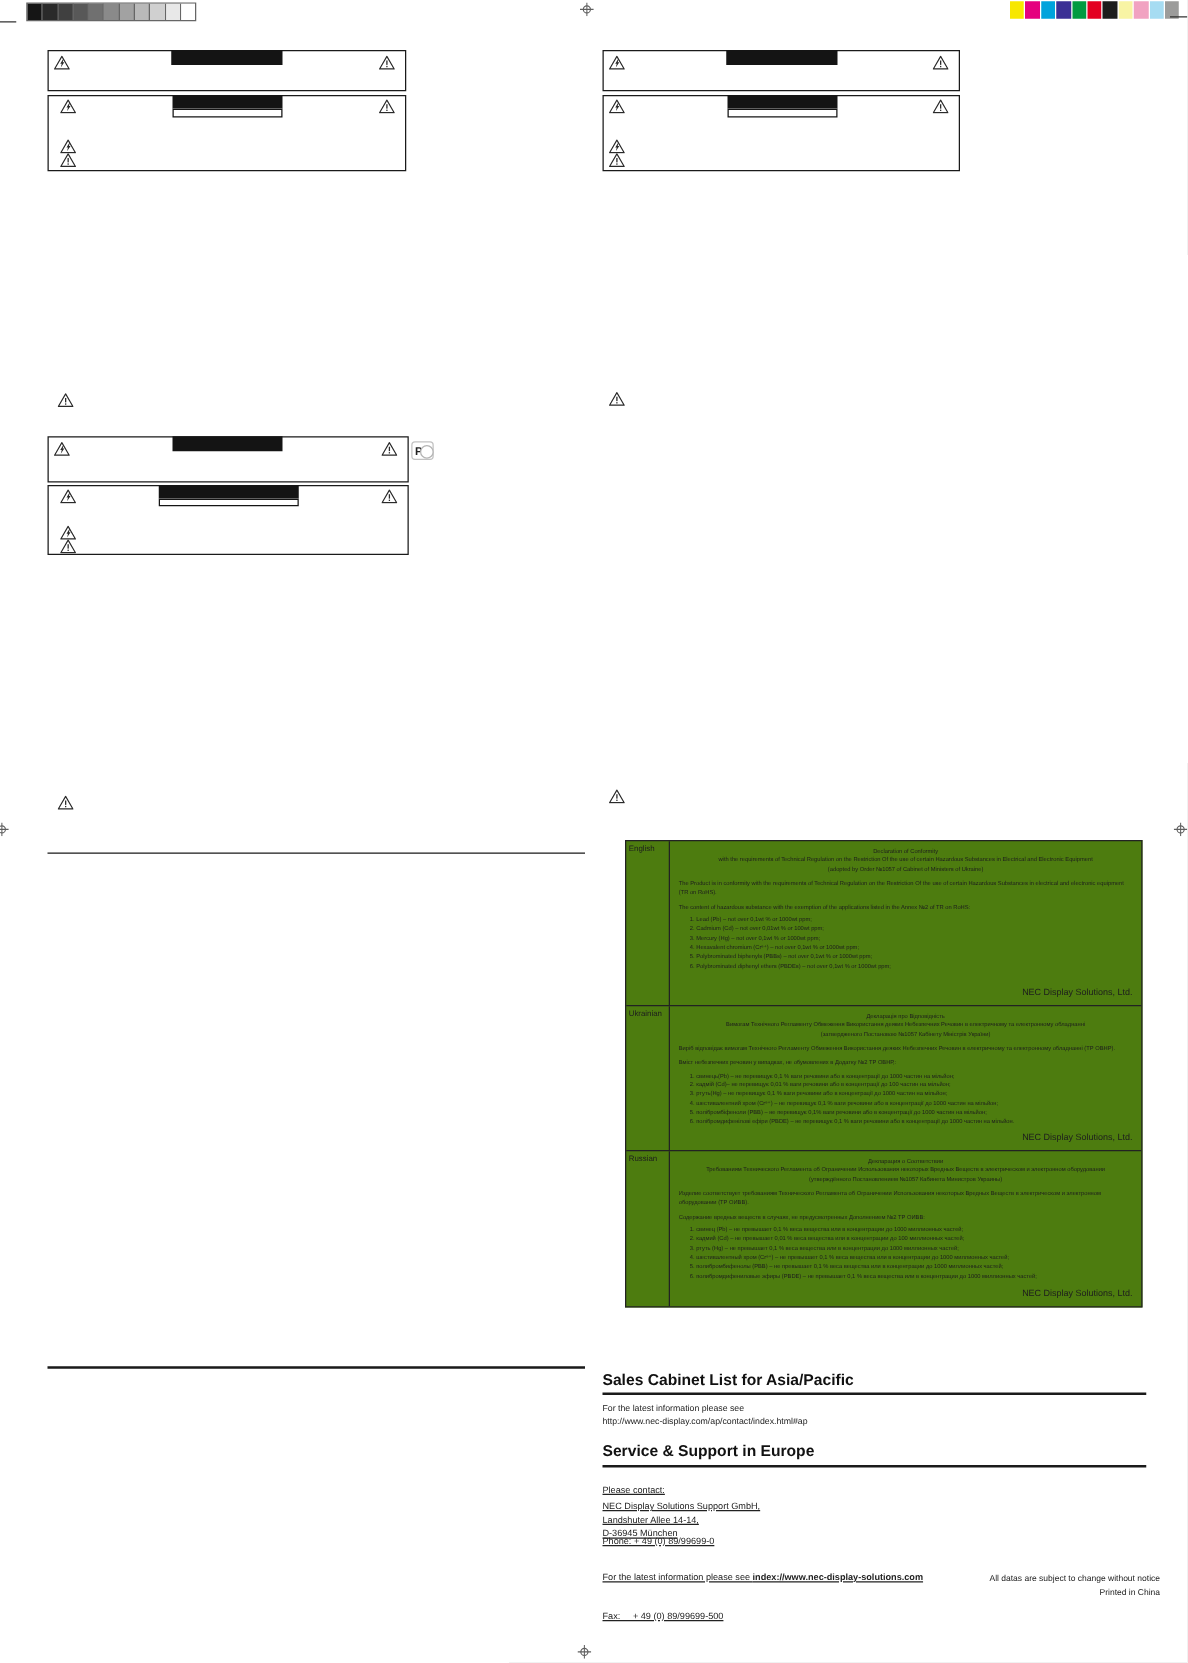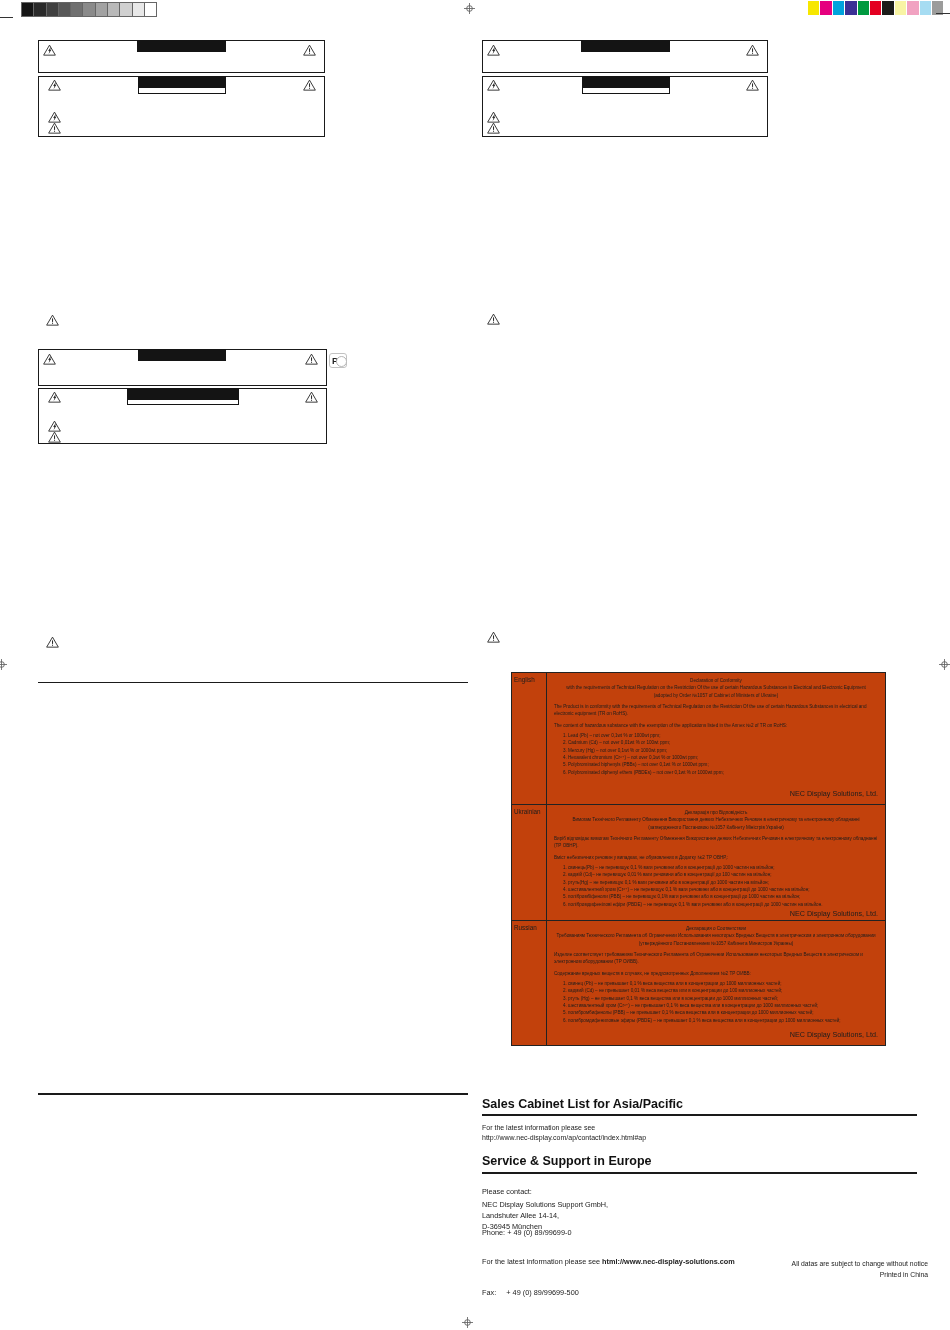--- a/index.html
+++ b/index.html
@@ -25,38 +25,38 @@
   .icon{position:absolute;width:13px;height:12px;line-height:0;}
   .icon svg{display:block;width:100%;height:100%;}
   
   .pmark{position:absolute;left:329px;top:353px;width:18px;height:15px;border:1px solid #c2c2c2;
     border-radius:3px;background:#fff;font-size:9px;font-weight:bold;line-height:14px;
     padding-left:2px;color:#222;box-sizing:border-box;}
   .pm-ring{position:absolute;right:-1px;top:2px;width:9px;height:9px;border:1.2px solid #b5b5b5;border-radius:50%;background:#fff;}
   
   .rule{position:absolute;background:#1a1a1a;}
   
-  .decl-table{position:absolute;left:511px;top:672px;width:375px;border:1.2px solid #222;box-sizing:border-box;background:#c2410c;}
+  .decl-table{position:absolute;left:500px;top:672px;width:414px;border:1.2px solid #222;box-sizing:border-box;background:#4d7c0f;}
   .decl-row{display:grid;grid-template-columns:35px 1fr;border-bottom:1.2px solid #222;}
   .decl-row:last-child{border-bottom:none;}
   .lang-cell{border-right:1.2px solid #222;font-size:6.3px;padding:3px 1px 0 2px;box-sizing:border-box;}
   .content-cell{padding:4px 7px 3px 7px;font-size:4.6px;line-height:1.6;box-sizing:border-box;
     display:flex;flex-direction:column;overflow:hidden;}
   .row-en .content-cell,.row-en .lang-cell{height:131px;}
   .row-ua .content-cell,.row-ua .lang-cell{height:115px;}
   .row-ru .content-cell,.row-ru .lang-cell{height:124px;}
   .t-center{text-align:center;}
   .decl-p{margin:4px 0 0 0;}
   .decl-items{margin:3px 0 0 0;padding-left:14px;list-style:decimal;}
   .decl-items li{margin:0;}
   .signature{margin-top:auto;text-align:right;font-size:7.2px;padding-bottom:1px;}
   
   .sec-head{position:absolute;left:482px;font-size:12.5px;font-weight:bold;color:#111;}
   .body-line{position:absolute;left:482px;font-size:7px;color:#222;}
-  .contact-line{position:absolute;left:482px;font-size:7.3px;color:#222;}
+  .contact-line{position:absolute;left:482px;font-size:7.3px;color:#222;text-decoration:underline;}
   .bold{font-weight:bold;}
   .footer-note{position:absolute;left:482px;width:446px;text-align:right;font-size:6.8px;line-height:10.5px;color:#222;}
 </style>
 </head>
 <body>
 
 <div class="page">
 
   <div class="strip gs">
       <div class="sw" style="background: rgb(21, 21, 21);"></div>
@@ -356,20 +356,20 @@
 
   <h2 class="sec-head" style="top:1154px;margin:0">Service &amp; Support in Europe</h2>
   <div class="rule" style="left:482px;top:1172px;width:435px;height:2px"></div>
 
   <div class="contact-line" style="top:1187px">Please contact:</div>
   <div class="contact-line" style="top:1200px">NEC Display Solutions Support GmbH,</div>
   <div class="contact-line" style="top:1211px">Landshuter Allee 14-14,</div>
   <div class="contact-line" style="top:1222px">D-36945 München</div>
   <div class="contact-line" style="top:1228px">Phone: + 49 (0) 89/99699-0</div>
   <div class="contact-line" style="top:1288px">Fax:&nbsp;&nbsp;&nbsp;&nbsp;&nbsp;+ 49 (0) 89/99699-500</div>
-  <div class="contact-line" style="top:1257px"><span>For the latest information please see </span><span class="bold">html://www.nec-display-solutions.com</span></div>
+  <div class="contact-line" style="top:1257px"><span>For the latest information please see </span><span class="bold">index://www.nec-display-solutions.com</span></div>
 
   <div class="footer-note" style="top:1259px">
     <div>All datas are subject to change without notice</div>
     <div>Printed in China</div>
   </div>
 
 </div>
 
 </body></html>

